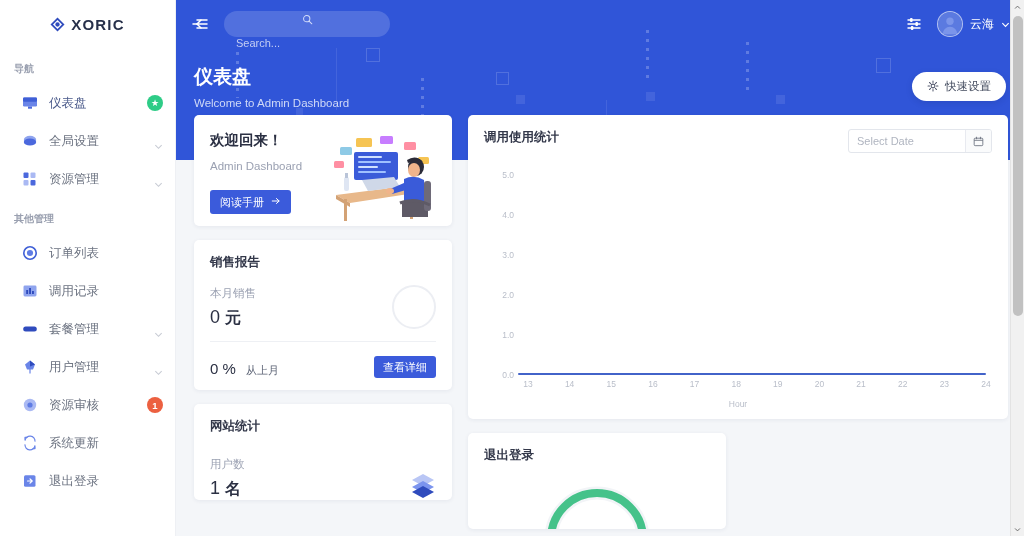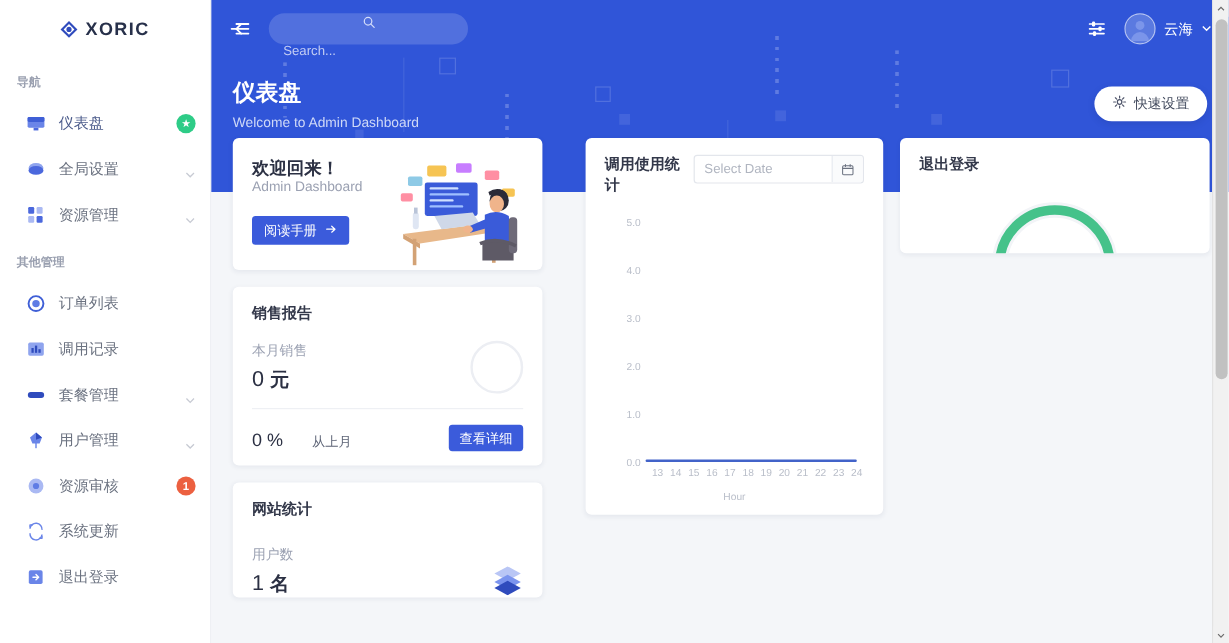--- a/index.html
+++ b/index.html
@@ -113,34 +113,34 @@
     box-shadow: 0 2px 6px rgba(20,40,110,.18);
   }
   .quick-btn span { font-size: 11.5px; color: #434b5e; }
 
   
   .content {
     position: relative; z-index: 4; padding: 6px 16px 0 18px;
     display: flex; gap: 16px; align-items: flex-start;
   }
   .col-left { width: 258px; flex: 0 0 258px; display: flex; flex-direction: column; gap: 14px; }
-  .col-right { flex: 1; display: flex; flex-direction: row; gap: 14px; margin-left: 20px; }
+  .col-right { flex: 1; display: flex; flex-direction: column; gap: 14px; }
   .card {
     background: #fff; border-radius: 5px;
     box-shadow: 0 1px 4px rgba(25,40,90,.07);
   }
   .card-title {
     font-size: 12.5px; font-weight: bold; color: #33384a;
   }
 
   
   .welcome-card { padding: 16px 16px 12px 16px; display: flex; min-height: 110px; position: relative; }
   .welcome-left { width: 130px; flex: 0 0 130px; }
   .welcome-h { font-size: 14.5px; font-weight: bold; color: #2b3043; }
-  .welcome-sub { font-size: 11.5px; color: #9ba1b2; }
+  .welcome-sub { font-size: 11.5px; color: #9ba1b2; margin-top: 10px; }
   .manual-btn {
     margin-top: 18px; background: #3b5bdb; color: #fff;
     border-radius: 3px; height: 24px; display: inline-flex;
     align-items: center; gap: 7px; padding: 0 10px;
     font-size: 11px; cursor: pointer;
   }
   .illus { flex: 1; position: relative; }
 
   
   .sales-card { padding: 14px 16px 12px 16px; }
@@ -155,21 +155,21 @@
   }
   .divider { height: 1px; background: #eef0f4; }
   .sales-foot { display: flex; align-items: flex-end; padding-top: 12px; }
   .sales-foot .l { flex: 1; }
   .detail-btn {
     background: #3b5bdb; color: #fff; font-size: 11px;
     border-radius: 3px; height: 22px; padding: 0 9px;
     display: inline-flex; align-items: center; cursor: pointer;
   }
   .pct-row { font-size: 15px; color: #2b3043; margin-top: 6px; }
-  .pct-row small { font-size: 11px; color: #5d6476; margin-left: 20px; }
+  .pct-row small { font-size: 11px; color: #5d6476; margin-left: 6px; }
 
   
   .chart-card { padding: 14px 16px 10px 16px; }
   .chart-head { display: flex; align-items: flex-start; }
   .chart-head .grow { flex: 1; }
   .date-picker {
     width: 144px; height: 24px; border: 1px solid #e3e6ec;
     border-radius: 3px; display: flex; align-items: center;
     background: #fff; overflow: hidden; cursor: pointer;
   }

